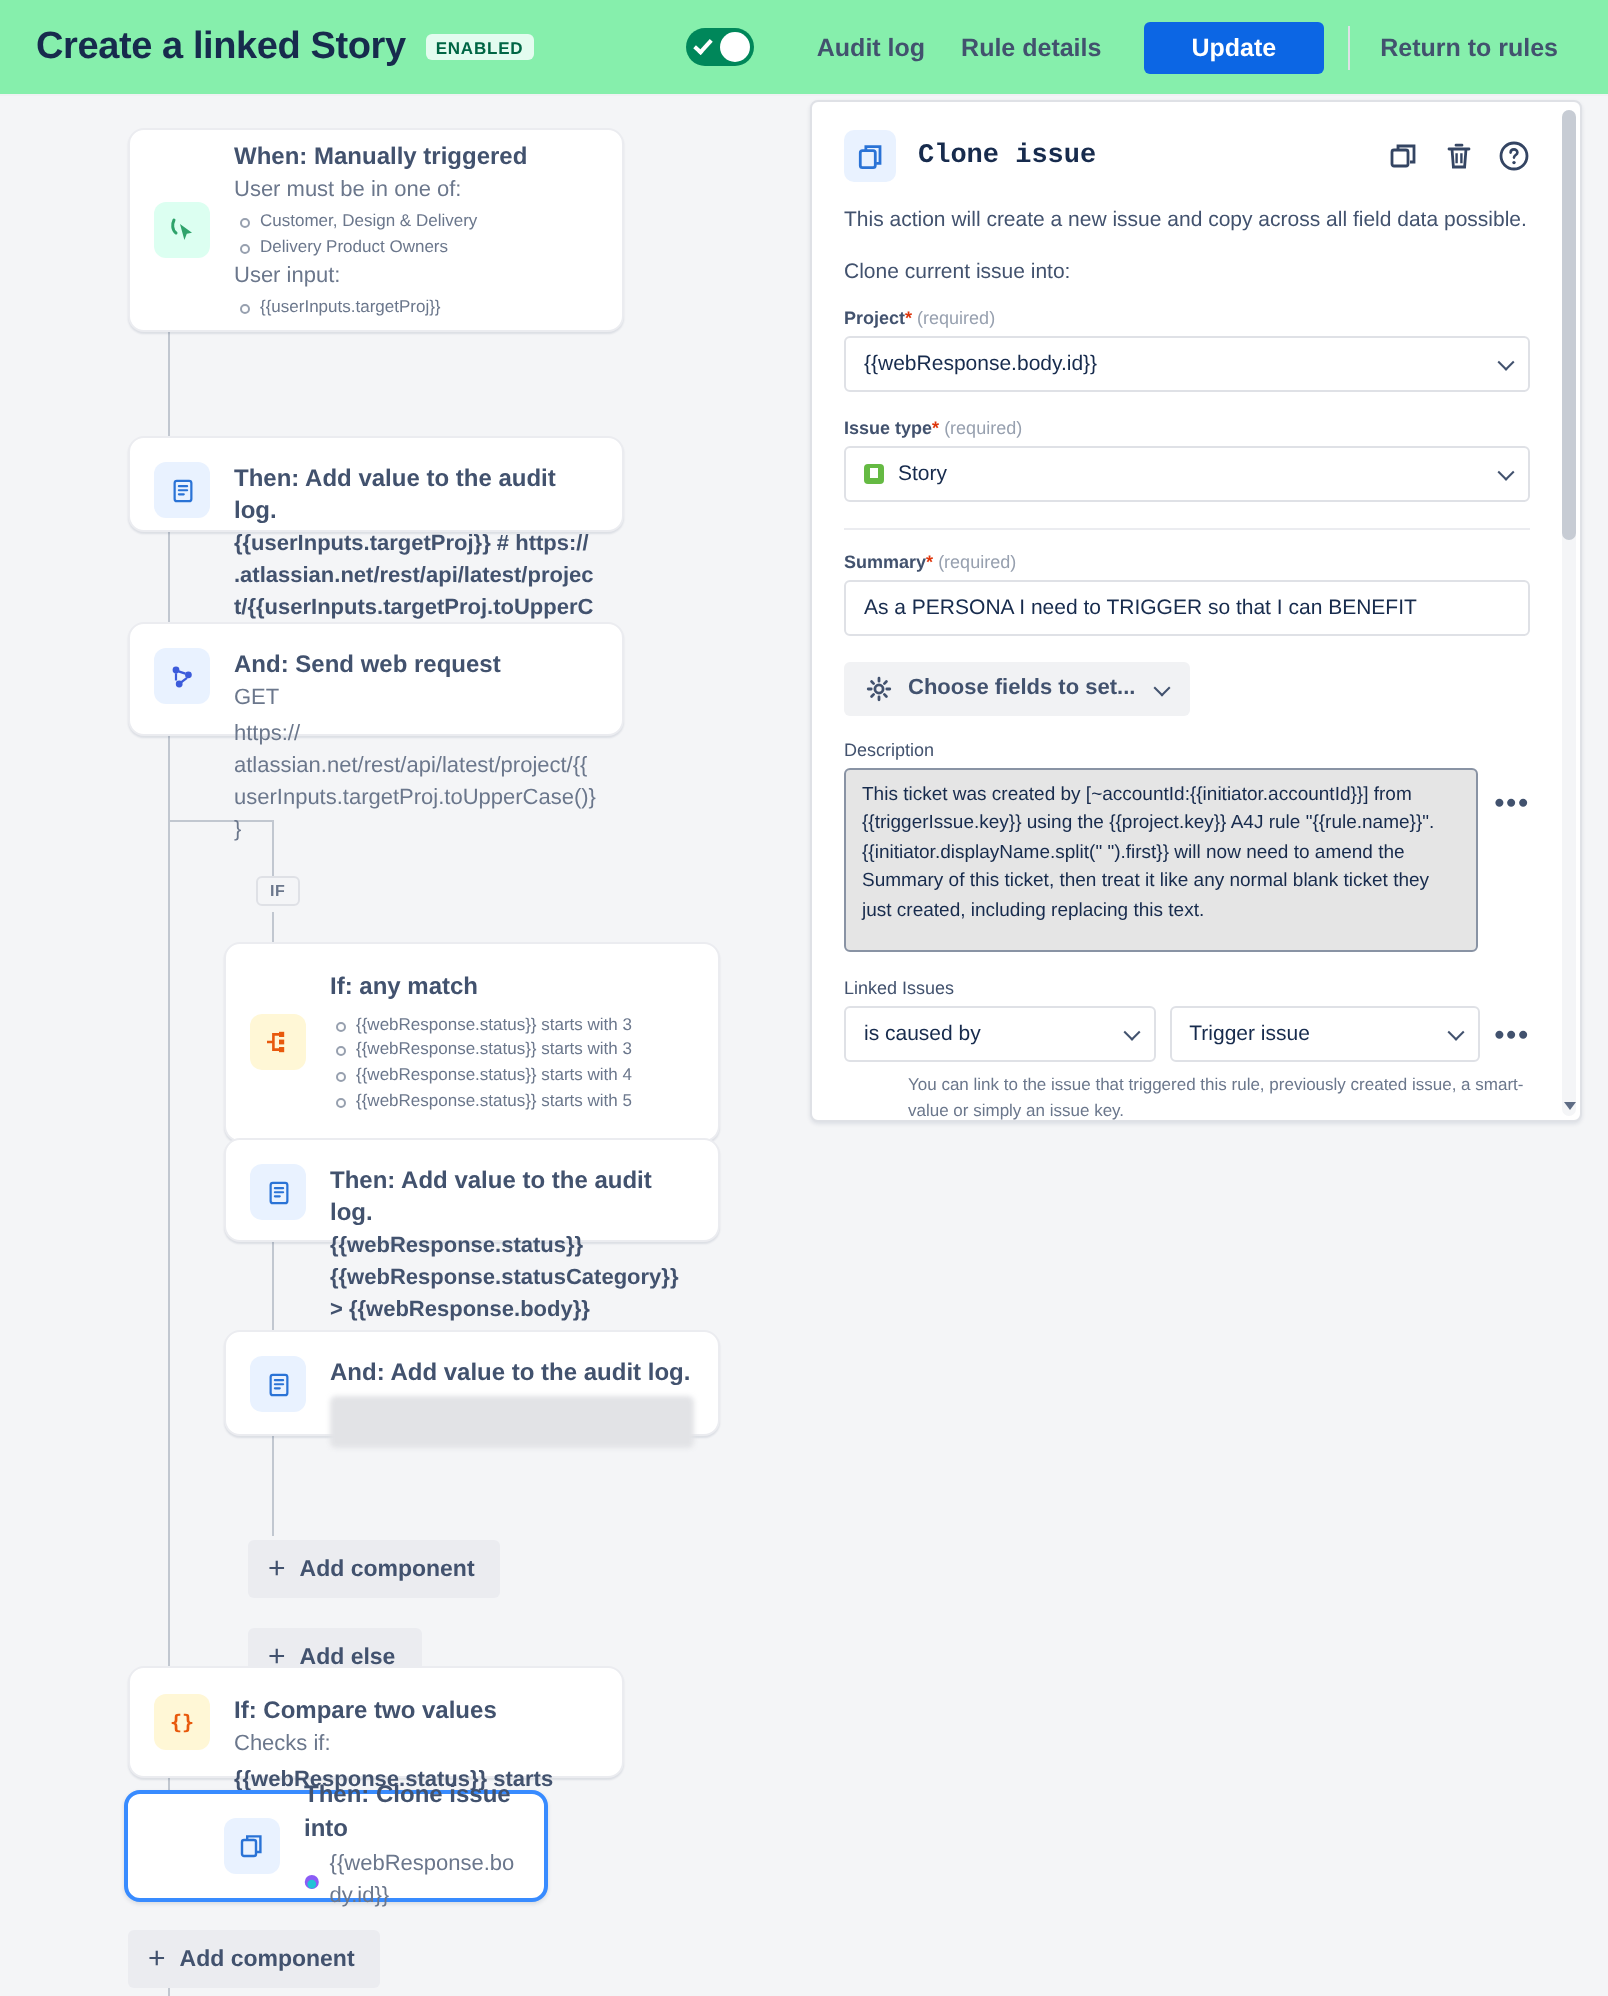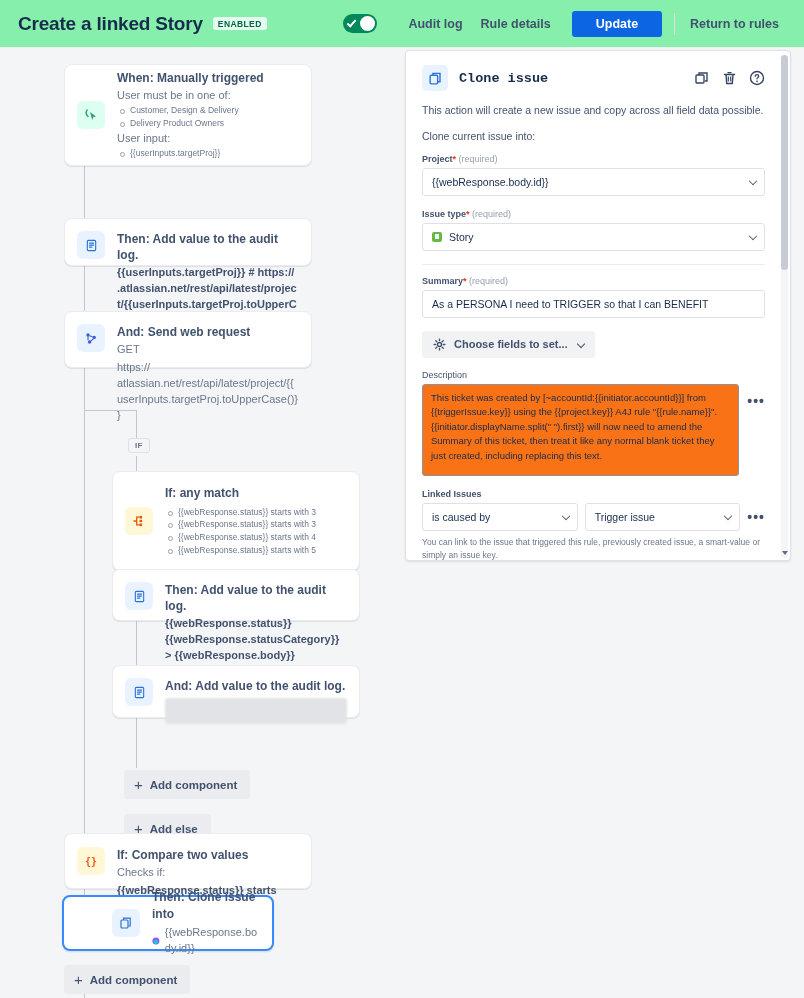--- a/index.html
+++ b/index.html
@@ -126,28 +126,28 @@
     display:inline-flex; align-items:center; gap:8px; background:#f1f2f4;
     border:none; border-radius:3px; padding:7px 11px; font-size:11px;
     font-weight:600; color:#42526e; cursor:pointer; margin-bottom:12px;
     font-family:"Liberation Sans", sans-serif;
   }
 
   .ta-wrap { display:flex; align-items:flex-start; gap:8px; }
   .textarea {
     flex:1; min-height:92px; border:1px solid #8993a4; border-radius:3px;
     padding:6px 8px; font-size:9.5px; line-height:1.52; color:#172b4d;
-    background:#f97316; font-family:"Liberation Sans", sans-serif;
+    background:#e5e5e5; font-family:"Liberation Sans", sans-serif;
   }
   .dots { color:#42526e; font-size:14px; letter-spacing:1px; line-height:1;
     padding-top:10px; cursor:pointer; flex:none; font-weight:700; }
 
   .linked-row { display:flex; align-items:center; gap:7px; }
   .linked-row .select { flex:1; }
-  .helper { font-size:8.5px; color:#6b778c; line-height:1.5; margin-top:5px; }
+  .helper { font-size:8.5px; color:#6b778c; line-height:1.5; margin-top:5px;margin-left:32px; }
 
   .pscroll {
     position:absolute; right:2px; top:4px; width:7px; height:503px;
     background:#f4f5f7; border-radius:4px;
   }
   .pscroll .thumb { position:absolute; top:0; left:0; width:7px; height:215px;
     background:#c7ccd4; border-radius:4px; cursor:pointer; }
   .pscroll .arrow { position:absolute; bottom:3px; left:1px; width:0; height:0;
     border-left:3px solid transparent; border-right:3px solid transparent; border-top:4px solid #5e6c84; }
 </style>
@@ -418,21 +418,21 @@
     <div class="field">
       <div class="field-label" style="font-weight:400;">Description</div>
       <div class="ta-wrap">
         <div class="textarea">This ticket was created by [~accountId:{{initiator.accountId}}] from {{triggerIssue.key}} using the {{project.key}} A4J rule "{{rule.name}}". {{initiator.displayName.split(" ").first}} will now need to amend the Summary of this ticket, then treat it like any normal blank ticket they just created, including replacing this text.</div>
         <span class="dots">•••</span>
       </div>
     </div>
 
     
     <div class="field" style="margin-bottom:8px;">
-      <div class="field-label" style="font-weight:700;">Linked Issues</div>
+      <div class="field-label" style="font-weight:400;">Linked Issues</div>
       <div class="linked-row">
         <div class="select">
           <span>is caused by</span>
           <span class="chev"></span>
         </div>
         <div class="select">
           <span>Trigger issue</span>
           <span class="chev"></span>
         </div>
         <span class="dots" style="padding-top:0;">•••</span>

